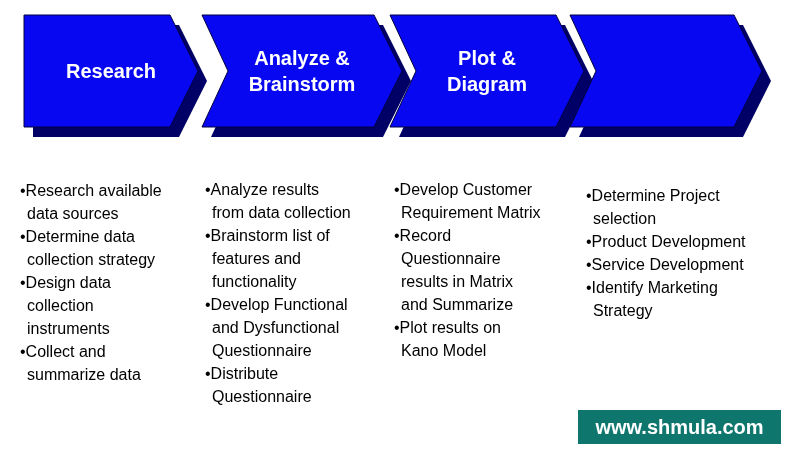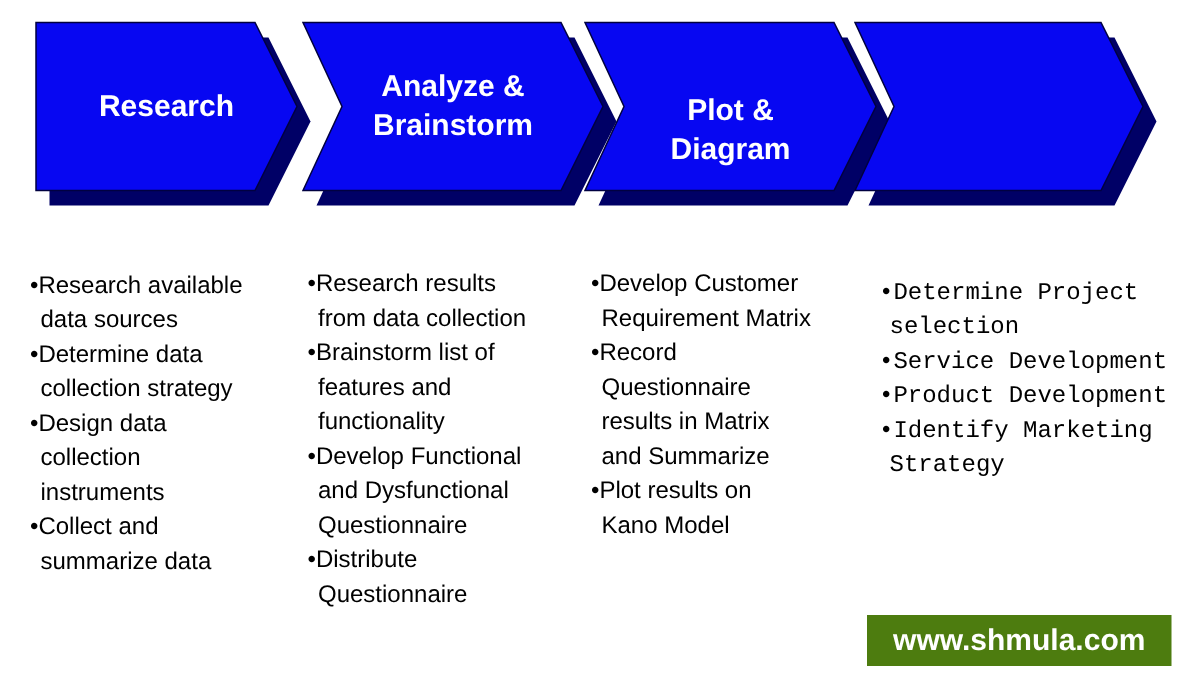--- a/index.html
+++ b/index.html
@@ -14,27 +14,27 @@
   polygon.arrow-shadow{fill:#000066;}
   polygon.arrow-body{fill:#0707f2;stroke:#000040;stroke-width:1;}
   .step-label{
     position:absolute;top:15px;height:112px;
     display:flex;align-items:center;justify-content:center;
     color:#ffffff;font-weight:bold;font-size:20px;line-height:26px;
     text-align:center;white-space:pre-line;
   }
   .step-label.l1{left:24px;width:174px;}
   .step-label.l2{left:202px;width:200px;}
-  .step-label.l3{left:390px;width:194px;margin-top:16px;}
+  .step-label.l3{left:390px;width:194px;}
   .step-label.l4{left:570px;width:192px;}
   .bullet-col{position:absolute;color:#000000;font-size:16px;line-height:23px;margin-top:31px;}
   .bullet-col.c1{left:20px;top:148px;width:176px;}
   .bullet-col.c2{left:205px;top:147px;width:188px;}
   .bullet-col.c3{left:394px;top:147px;width:178px;}
-  .bullet-col.c4{left:586px;top:153px;width:202px;font-family:Liberation Mono, monospace;}
+  .bullet-col.c4{left:586px;top:153px;width:202px;}
   ul.bullets{list-style:none;margin:0;padding:0;}
   ul.bullets li{
     white-space:pre-line;
     padding-left:7px;text-indent:-7px;
   }
   ul.bullets li::before{content:"\2022";}
   .banner{
     position:absolute;left:578px;top:410px;width:203px;height:34px;
     background:#c00000;
     display:flex;align-items:center;justify-content:center;
@@ -74,21 +74,21 @@
       <li>Design data
 collection
 instruments</li>
       <li>Collect and
 summarize data</li>
     </ul>
   </div>
 
   <div class="bullet-col c2">
     <ul class="bullets">
-      <li>Research results
+      <li>Analyze results
 from data collection</li>
       <li>Brainstorm list of
 features and
 functionality</li>
       <li>Develop Functional
 and Dysfunctional
 Questionnaire</li>
       <li>Distribute
 Questionnaire</li>
     </ul>
@@ -104,24 +104,24 @@
 and Summarize</li>
       <li>Plot results on
 Kano Model</li>
     </ul>
   </div>
 
   <div class="bullet-col c4">
     <ul class="bullets">
       <li>Determine Project
 selection</li>
+      <li>Product Development</li>
       <li>Service Development</li>
-      <li>Product Development</li>
       <li>Identify Marketing
 Strategy</li>
     </ul>
   </div>
 
-  <div class="banner" style="background: #4d7c0f;">
+  <div class="banner" style="background: #0f766e;">
     <span>www.shmula.com</span>
   </div>
 
 </div>
 
 </body></html>

